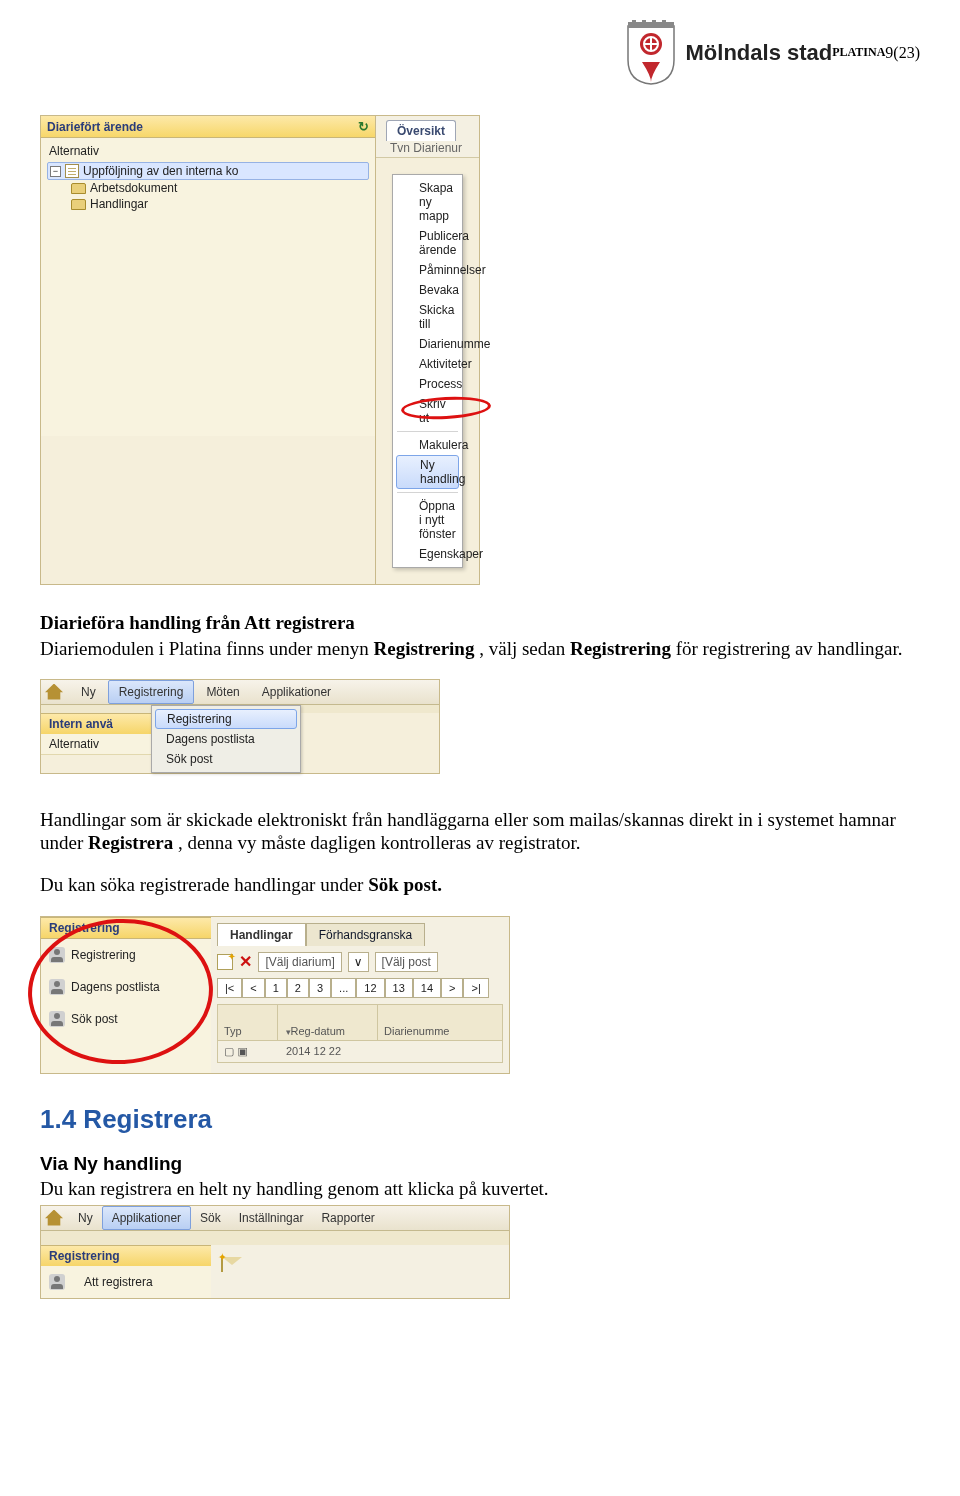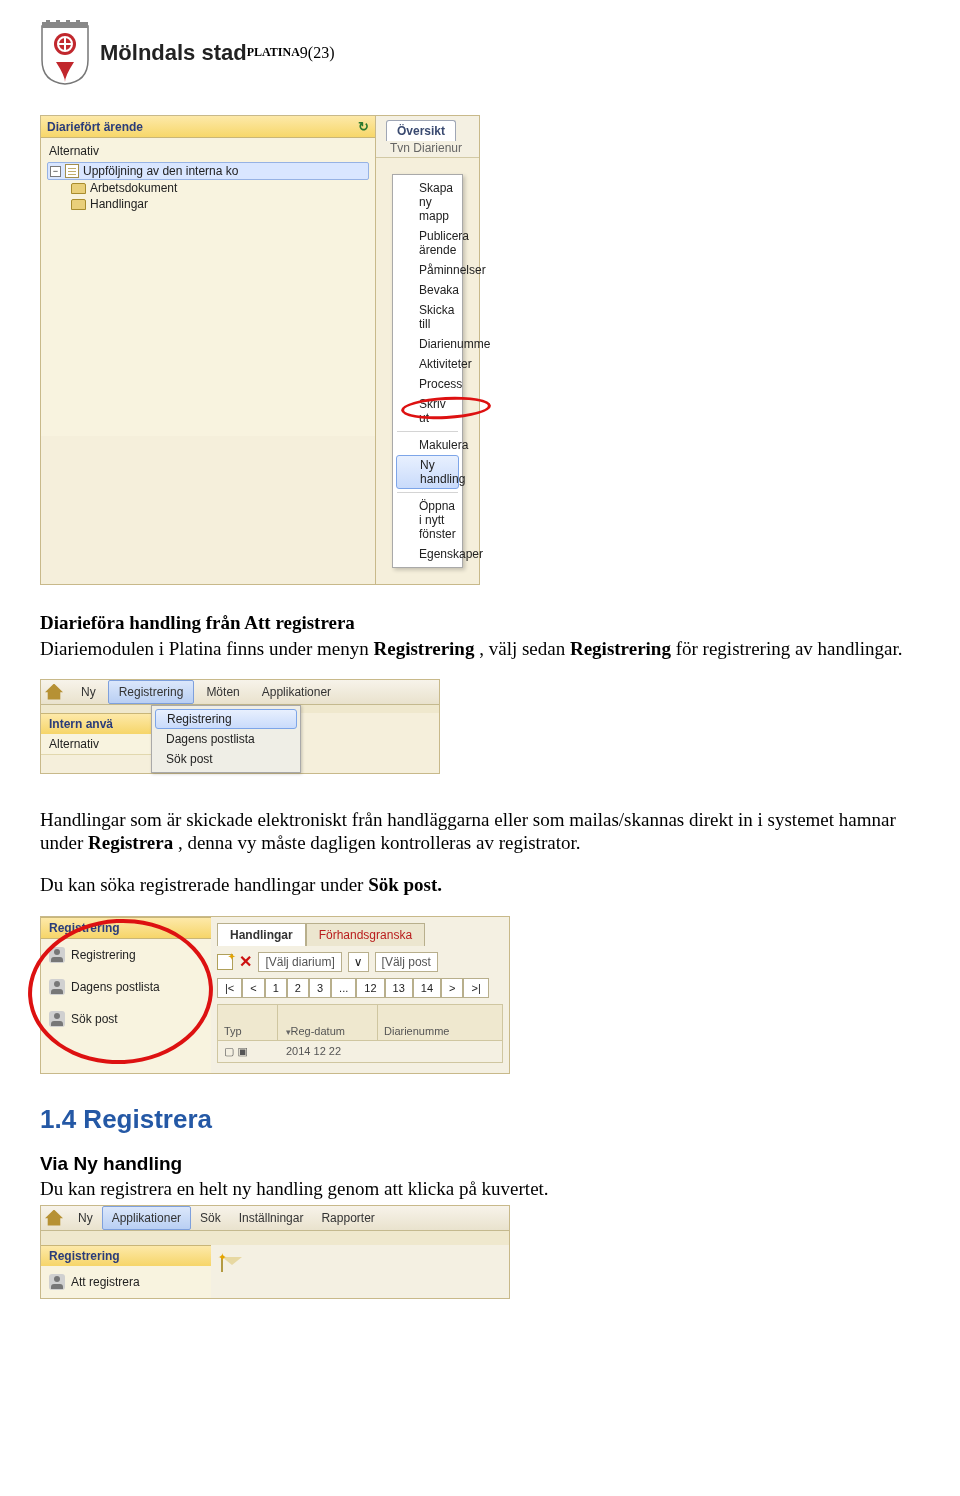--- a/index.html
+++ b/index.html
@@ -8,21 +8,21 @@
     padding: 20px 40px;
     font-family: "Times New Roman", serif;
     font-size: 19px;
     color: #000;
     background: #fff;
     width: 960px;
   }
   .header-row {
     display: flex;
     align-items: center;
-    justify-content: flex-start;
+    justify-content: flex-end;
     margin-bottom: 30px;
   }
   .logo-block {
     display: flex;
     align-items: center;
     gap: 10px;
   }
   .crest {
     width: 50px;
     height: 65px;
@@ -136,21 +136,21 @@
   .shot3 { width:470px; }
   .s3-flex { display:flex; }
   .s3-left { width:170px; background:#f8f3df;}
   .s3-left .orange-band { border-bottom:1px solid #c9b678;}
   .s3-left .li { display:flex; align-items:center; gap:6px; padding:8px 8px;}
   .person-ico { width:16px;height:16px; background:#d0d0d0; border-radius:3px; position:relative;}
   .person-ico::before{content:"";position:absolute;top:2px;left:5px;width:6px;height:6px;border-radius:50%;background:#777;}
   .person-ico::after{content:"";position:absolute;bottom:1px;left:2px;right:2px;height:5px;border-radius:3px 3px 0 0;background:#777;}
   .s3-right { flex:1; background:#f4f0e2; padding:6px 6px 10px;}
   .tabset { display:flex; gap:0; margin-bottom:6px;}
-  .tabset .tb { padding:4px 12px; border:1px solid #b8af8c; background:#ece6cf; color:#b91c1c; border-bottom:none;}
+  .tabset .tb { padding:4px 12px; border:1px solid #b8af8c; background:#ece6cf; color:#0f172a; border-bottom:none;}
   .tabset .tb.active { background:#fff; font-weight:bold; color:#333;}
   .toolbar-row { display:flex; align-items:center; gap:6px; margin:2px 0 6px;}
   .new-ico { width:16px;height:16px;background:#fff;border:1px solid #b0a05a;position:relative;}
   .new-ico::after{content:"✦";position:absolute;top:-4px;right:-4px;color:#e4a400;font-size:10px;}
   .red-x { color:#c11; font-weight:bold; font-size:16px;}
   .boxed { border:1px solid #b8af8c; background:#fff; padding:2px 6px; color:#555;}
   .chev { border:1px solid #b8af8c; background:#fff; padding:2px 5px;}
   .pager { display:flex; gap:0; }
   .pager .pg { border:1px solid #b8af8c; background:#fff; padding:3px 7px; font-size:11px;}
   .grid-head { display:flex; border:1px solid #cfc6a0; background:#efe8cf;}
@@ -378,21 +378,21 @@
     <span class="mitem">Ny</span>
     <span class="mitem on">Applikationer</span>
     <span class="mitem">Sök</span>
     <span class="mitem">Inställningar</span>
     <span class="mitem">Rapporter</span>
   </div>
   <div style="height:14px;background:#efe8cd;"></div>
   <div class="s4-flex">
     <div class="s4-left">
       <div class="orange-band">Registrering</div>
-      <div class="li" style="display:flex;align-items:center;gap:6px;padding:8px 8px;">
+      <div class="li" style="display:flex;align-items:center;gap:19px;padding:8px 8px;">
         <span class="person-ico"></span>
         <span>Att registrera</span>
       </div>
     </div>
     <div class="s4-right">
       <span class="envelope-ico"></span>
     </div>
   </div>
 </div>
 

